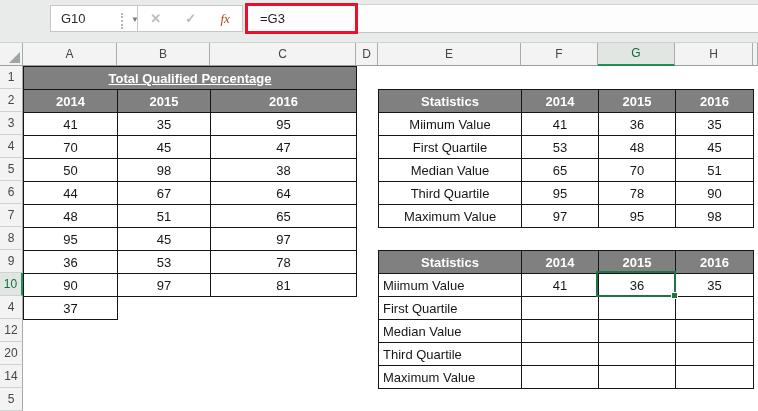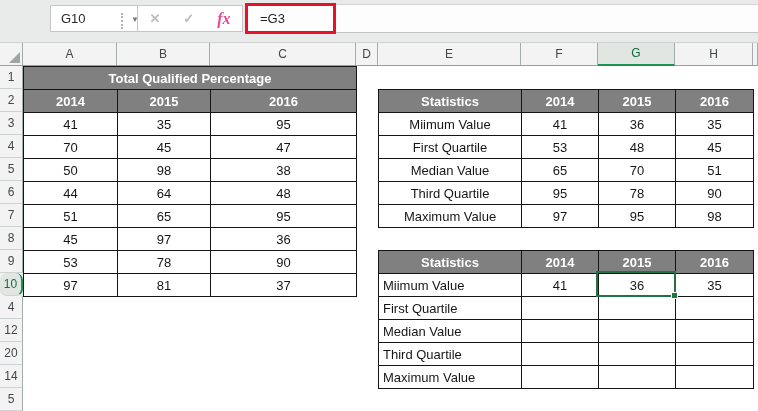--- a/index.html
+++ b/index.html
@@ -26,29 +26,29 @@
     position:absolute; left:121px; top:13px; height:16px; width:0;
     border-left:2px dotted #b3b6b6;
   }
   .fx-group {
     position:absolute; left:137px; top:5px; width:106px; height:27px;
     background:#ffffff; border:1px solid #c6c6c6;
     display:flex; align-items:center; justify-content:space-around;
   }
   .btn-cancel, .btn-enter { color:#bcbcbc; font-size:13px; font-weight:bold; }
   .btn-fx {
-    color:#ec4899; font-size:16px; font-style:italic;
-    font-family:"Liberation Serif", serif; font-weight:bold;
+    color:#c2410c; font-size:13px; font-style:italic;
+    font-family:"Liberation Serif", serif; font-weight:normal;
   }
   .formula-input {
     position:absolute; left:245px; top:4px; width:513px; height:29px;
     background:#fdfdfd; border-top:1px solid #d2d2d2; border-bottom:1px solid #c2c2c2;
   }
   .red-highlight {
-    position:absolute; left:245px; top:3px; width:91px; height:31px;
+    position:absolute; left:245px; top:3px; width:113px; height:31px;
     border:3px solid #e8112b; background:transparent;
     display:flex; align-items:center; padding-left:12px;
     font-size:13px; color:#1f1f1f; z-index:5;
   }
   
   .col-headers {
     position:absolute; left:0; top:43px; width:758px; height:23px;
     background:#f2f3f2; border-bottom:1px solid #9aa0a0;
   }
   .col-h {
@@ -74,21 +74,20 @@
     background:#f2f3f2;
   }
   .row-h {
     width:23px; height:23px; line-height:23px; text-align:center;
     font-size:12px; color:#41474a;
     border-right:1px solid #a6abab; border-bottom:1px solid #cdd2d2;
   }
   .row-h.sel {
     color:#13713f; background:#e1e6e2;
     border-right:2px solid #1a9254;
-    border-radius:7px;
   }
   
   .sheet {
     position:absolute; left:23px; top:66px; width:735px; height:345px;
     background:#ffffff;
   }
   .xl-table {
     position:absolute; display:grid;
     border-top:1px solid #151515; border-left:1px solid #151515;
   }
@@ -156,34 +155,35 @@
     <div class="row-h sel">10</div>
     <div class="row-h">4</div>
     <div class="row-h">12</div>
     <div class="row-h">20</div>
     <div class="row-h">14</div>
     <div class="row-h">5</div>
   </div>
 
 <div class="sheet">
   <div class="xl-table" id="leftTable" style="left:0px; top:0px; grid-template-columns:94px 93px 146px;">
-      <div class="cell hdr" style="grid-column: 1 / span 3;">Total Qualified Percentage</div>
+      <div class="cell hdr" style="grid-column: 1 / span 3; text-decoration: underline;">Total Qualified Percentage</div>
       <div class="cell hdr">2014</div>
       <div class="cell hdr">2015</div>
       <div class="cell hdr">2016</div>
       <div class="cell">41</div>
       <div class="cell">35</div>
       <div class="cell">95</div>
       <div class="cell">70</div>
       <div class="cell">45</div>
       <div class="cell">47</div>
       <div class="cell">50</div>
       <div class="cell">98</div>
       <div class="cell">38</div>
       <div class="cell">44</div>
+      <div class="cell">67</div>
       <div class="cell">64</div>
       <div class="cell">48</div>
       <div class="cell">51</div>
       <div class="cell">65</div>
       <div class="cell">95</div>
       <div class="cell">45</div>
       <div class="cell">97</div>
       <div class="cell">36</div>
       <div class="cell">53</div>
       <div class="cell">78</div>

